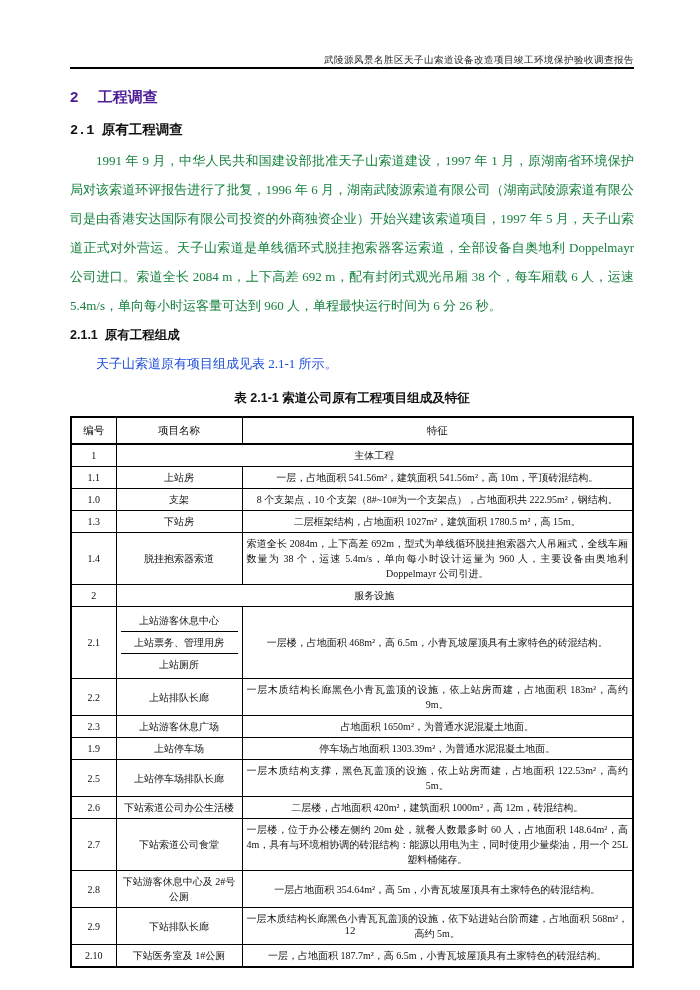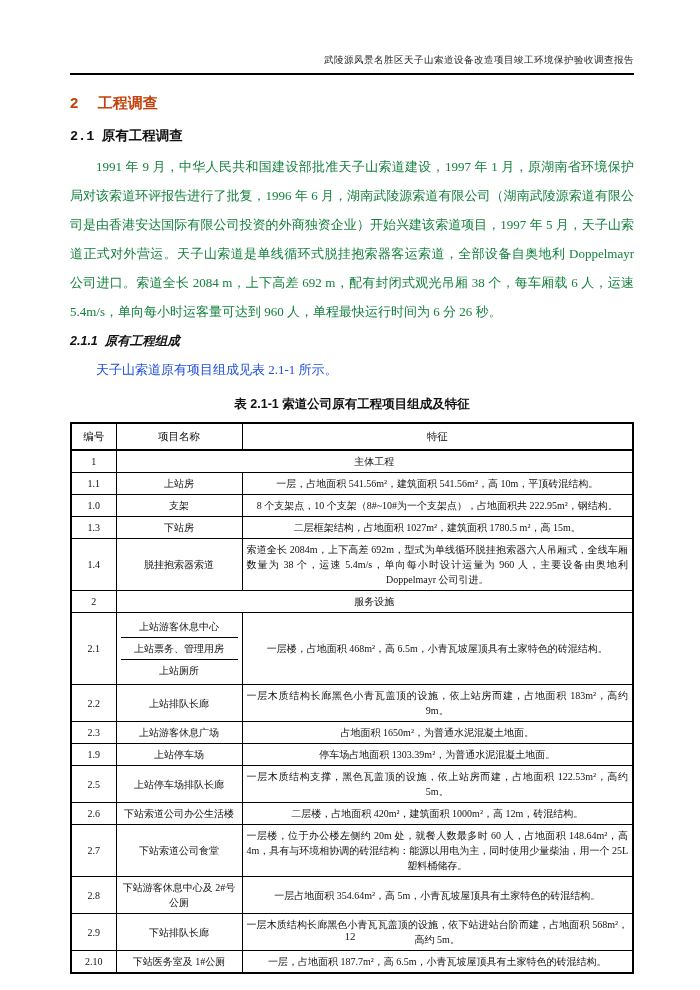--- a/index.html
+++ b/index.html
@@ -5,34 +5,34 @@
   html,body{margin:0;padding:0;background:#ffffff;}
   .page{
     width:700px;height:990px;box-sizing:border-box;
     background:#ffffff;color:#1a1a1a;
     padding:54px 66px 0 70px;
     font-family:"Liberation Serif","DejaVu Serif",serif;
     position:relative;overflow:hidden;
   }
   .running-header{
     text-align:right;font-size:9.5px;letter-spacing:.5px;color:#222;
-    padding-bottom:6px;border-bottom:2px solid #000;
+    border-bottom:2px solid #000;
   }
   .h1{margin:19px 0 0 0;font-family:"Liberation Sans","DejaVu Sans",sans-serif;
-      font-weight:bold;font-size:15px;color:#c2410c;}
+      font-weight:bold;font-size:15px;color:#4c1d95;}
   .h1 .num{margin-right:1.3em;}
   .h2{margin:14px 0 0 0;font-family:Liberation Mono, monospace;
       font-weight:bold;font-size:13.5px;color:#111;}
   .h2 .num,.h3 .num{margin-right:.55em;}
   .body-para{
     margin:7px 0 0 0;font-size:13px;line-height:29px;
     text-align:justify;text-indent:2em;color:#15803d;
   }
   .h3{margin:7px 0 0 0;font-family:"Liberation Sans","DejaVu Sans",sans-serif;
-      font-weight:bold;font-size:12.5px;color:#111;font-style:italic;}
+      font-weight:bold;font-size:12.5px;color:#111;}
   .intro-para{margin:7px 0 0 0;font-size:13px;line-height:26px;text-indent:2em;color:#1d4ed8;}
   .table-caption{
     margin:13px 0 9px 0;text-align:center;
     font-family:"Liberation Sans","DejaVu Sans",sans-serif;
     font-weight:bold;font-size:12.5px;color:#111;
   }
   table.main{
     width:100%;border-collapse:collapse;table-layout:fixed;
     border:2px solid #000;
   }
@@ -51,21 +51,21 @@
   td.cell-id{text-align:center;}
   td.cell-name{text-align:center;padding:4px 3px;}
   td.cell-feature{text-align:justify;text-align-last:center;}
   td.cell-section{text-align:center;}
   td.cell-multi{padding:0;}
   td.cell-multi .subcell{
     border-bottom:1px solid #000;padding:3px 3px;text-align:center;line-height:15px;
   }
   td.cell-multi .subcell:last-child{border-bottom:none;text-align:center;}
   .page-number{
-    position:absolute;left:0;right:0;bottom:48px;
+    position:absolute;left:0;right:0;bottom:54px;
     text-align:center;font-size:11px;color:#222;
   }
 </style>
 </head>
 <body>
 
 <div class="page">
 
   <div class="running-header">武陵源风景名胜区天子山索道设备改造项目竣工环境保护验收调查报告</div>
 

